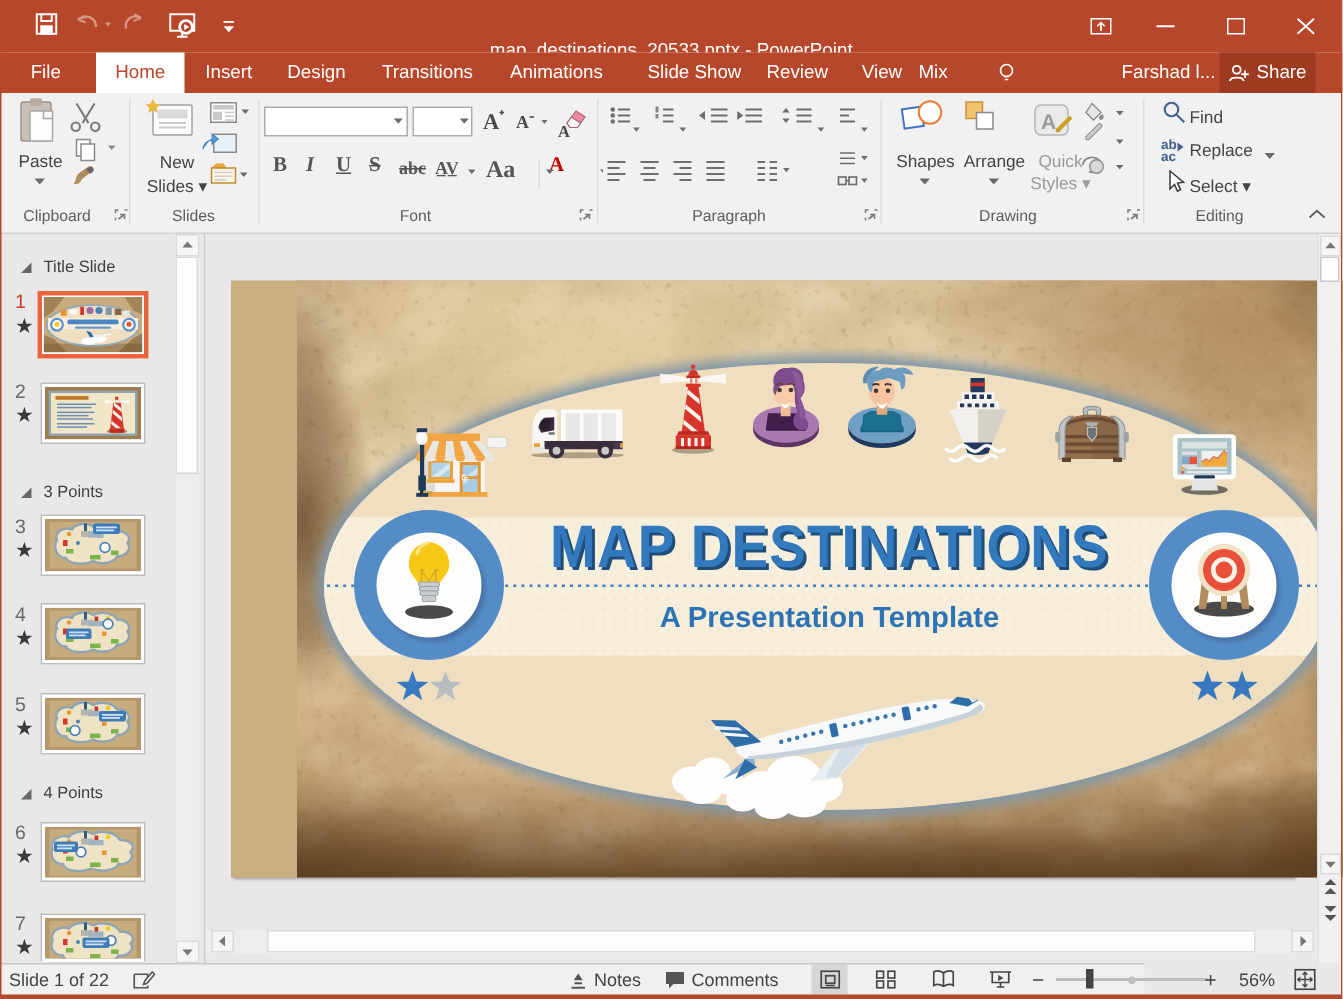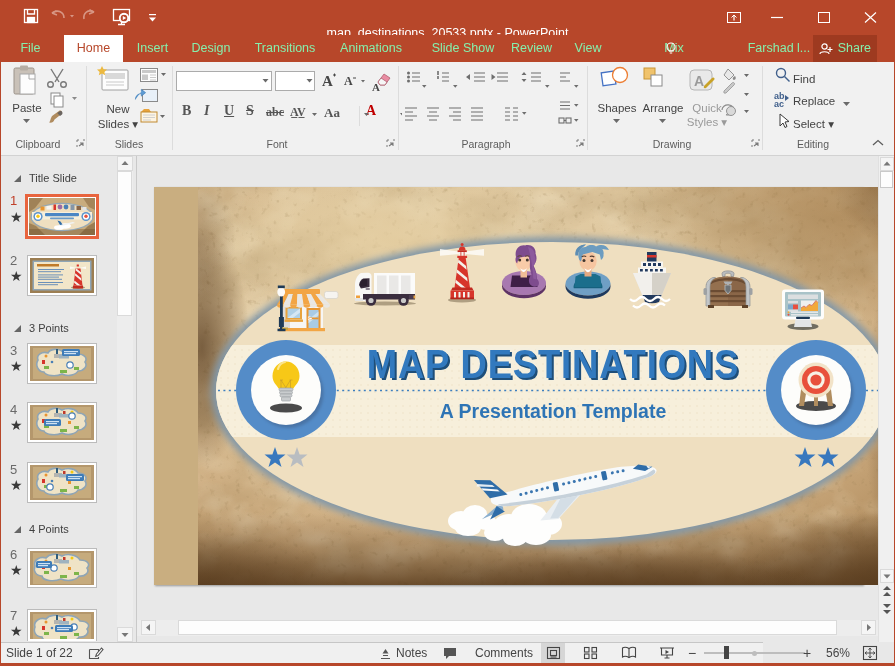--- a/index.html
+++ b/index.html
@@ -5,21 +5,21 @@
 * { margin:0; padding:0; box-sizing:border-box; }
 html,body { width:895px; height:666px; overflow:hidden; font-family:"Liberation Sans",sans-serif; }
 #win { position:relative; width:895px; height:666px; background:#E8E8E8; }
 .abs { position:absolute; }
 
 
 #titlebar { position:absolute; left:0; top:0; width:895px; height:35px; background:#B7472A; }
 #titletext { position:absolute; left:0; top:16px; width:895px; text-align:center; font-size:12.5px; color:#fff; line-height:35px; }
 
 #tabs { position:absolute; left:0; top:35px; width:895px; height:27px; background:#B7472A; }
-.tab { position:absolute; top:0; height:27px; color:#86efac; font-size:12.5px; line-height:26px; text-align:center; }
+.tab { position:absolute; top:0; height:27px; color:#ffffff; font-size:12.5px; line-height:26px; text-align:center; }
 #tab-home { background:#fff; color:#B7472A; }
 
 #ribbon { position:absolute; left:0; top:62px; width:895px; height:94px; background:#F1F1F1; border-bottom:1px solid #D2D2D2; }
 .gsep { position:absolute; top:4px; height:84px; width:1px; background:#DCDCDC; }
 .glabel { position:absolute; top:76px; font-size:10.5px; color:#5D5D5D; text-align:center; }
 .launcher { position:absolute; top:77px; width:10px; height:10px; }
 .rtext { font-size:11px; color:#444; }
 
 #content { position:absolute; left:0; top:156px; width:895px; height:486px; background:#E8E8E8; }
 #panel { position:absolute; left:0; top:0; width:136px; height:486px; background:#E8E8E8; }
@@ -93,21 +93,21 @@
   <div id="tabs">
     <div class="tab" style="left:12px;width:37px">File</div>
     <div class="tab" id="tab-home" style="left:64px;width:59px">Home</div>
     <div class="tab" style="left:130px;width:45px">Insert</div>
     <div class="tab" style="left:185px;width:52px">Design</div>
     <div class="tab" style="left:248px;width:74px">Transitions</div>
     <div class="tab" style="left:333px;width:76px">Animations</div>
     <div class="tab" style="left:426px;width:74px">Slide Show</div>
     <div class="tab" style="left:505px;width:53px">Review</div>
     <div class="tab" style="left:568px;width:40px">View</div>
-    <div class="tab" style="left:656px;width:36px">Mix</div>
+    <div class="tab" style="left:604px;width:36px">Mix</div>
     <svg class="abs" style="left:664px;top:6px" width="14" height="16" viewBox="0 0 14 16">
         <g stroke="#fff" fill="none" stroke-width="1.1">
           <circle cx="7" cy="6" r="4"></circle>
           <path d="M5.5 10 h3 M5.8 12 h2.4"></path>
         </g>
       </svg>
     <div class="tab" style="left:744px;width:70px">Farshad l...</div>
     <div class="tab" style="left:813px;width:64px;background:#9E3A20;text-align:right;padding-right:6px">Share</div>
     <svg class="abs" style="left:818px;top:6px" width="16" height="16" viewBox="0 0 16 16">
         <g stroke="#fff" fill="none" stroke-width="1.2">
@@ -213,21 +213,21 @@
         <text x="0" y="19" font-size="11" fill="#474747" font-family="Liberation Serif" font-weight="bold">A</text>
       </g>
     </svg>
     <div class="abs" style="left:178px;top:41px;width:216px;height:24px;font-family:'Liberation Serif';font-size:14px;color:#6A6A6A">
       <b style="position:absolute;left:4px;color:#555">B</b>
       <i style="position:absolute;left:26px;font-weight:bold;color:#555">I</i>
       <u style="position:absolute;left:46px;font-weight:bold;color:#555">U</u>
       <span style="position:absolute;left:68px;font-weight:bold;text-decoration:line-through;color:#555">S</span>
       <span style="position:absolute;left:88px;font-weight:bold;text-decoration:line-through;font-size:12px;top:2px;color:#555">abc</span>
       <span style="position:absolute;left:112px;font-weight:bold;font-size:12px;top:2px;color:#555">A̲V̲</span>
-      <span style="position:absolute;left:146px;font-weight:bold;font-size:13px;top:2px;color:#555">Aa</span>
+      <span style="position:absolute;left:146px;font-weight:bold;font-size:16px;top:2px;color:#555">Aa</span>
       <span style="position:absolute;left:188px;font-weight:bold;color:#C00000">A</span>
     </div>
     <svg class="abs" style="left:312px;top:50px" width="90" height="8" viewBox="0 0 90 8">
       <path d="M0 1 h5 l-2.5 3 z M52 1 h5 l-2.5 3 z M88 1 h5 l-2.5 3 z" fill="#6A6A6A"></path>
     </svg>
     <div class="gsep" style="left:359px;top:44px;height:20px"></div>
     <div class="glabel" style="left:247px;width:60px">Font</div>
     <svg class="launcher" style="left:386px" width="10" height="10" viewBox="0 0 10 10">
         <g stroke="#7A7A7A" fill="none">
           <path d="M1 3 v-2 h2 M7 1 h2 M1 6 v2"></path>
@@ -1030,21 +1030,21 @@
     <svg class="abs" style="left:379px;top:5px" width="13" height="12" viewBox="0 0 13 12">
         <g stroke="#555" fill="none" stroke-width="1.2">
           <path d="M2 10.5 h9 M4 7.5 h5"></path>
           <path d="M6.5 1 l3 4.5 h-6 z" fill="#555" stroke="none"></path>
         </g>
       </svg>
     <div class="abs" style="left:396px;top:3px">Notes</div>
     <svg class="abs" style="left:443px;top:4px" width="14" height="13" viewBox="0 0 14 13">
         <path d="M1 1 h12 v8 h-7 l-3 3 v-3 h-2 z" fill="#555"></path>
       </svg>
-    <div class="abs" style="left:475px;top:3px">Comments</div>
+    <div class="abs" style="left:461px;top:3px">Comments</div>
 
     <div class="abs" style="left:541px;top:0;width:24px;height:20px;background:#D6D6D6"></div>
     <svg class="abs" style="left:546px;top:3px" width="15" height="14" viewBox="0 0 15 14">
         <g fill="none" stroke="#444" stroke-width="1.1">
           <rect x="1.5" y="1.5" width="12" height="11"></rect>
           <rect x="4.5" y="4.5" width="6" height="5"></rect>
           <path d="M4.5 11 h6"></path>
         </g>
       </svg>
     <svg class="abs" style="left:583px;top:3px" width="15" height="14" viewBox="0 0 15 14">

